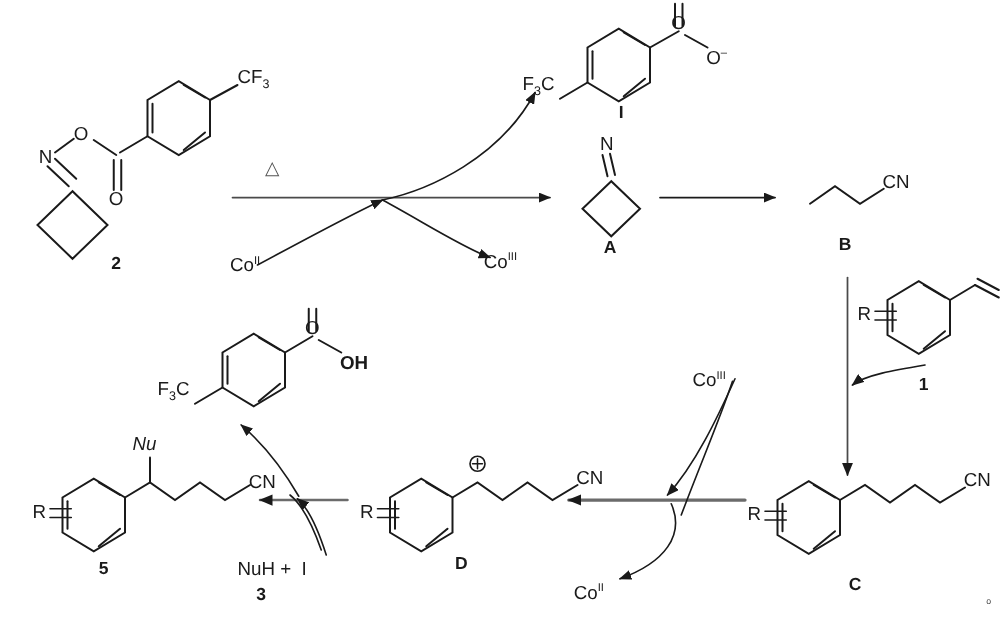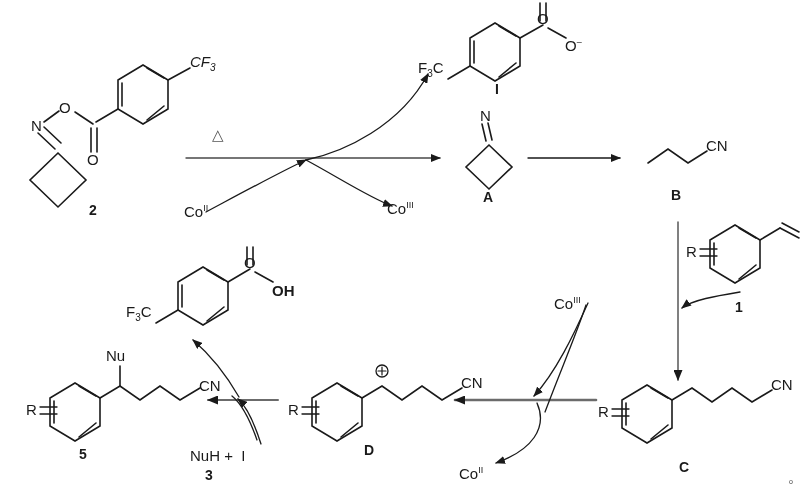--- a/index.html
+++ b/index.html
@@ -205,21 +205,21 @@
 
         <path d="M120,386 L120,366"></path>
       </g>
 
     </g>
   </svg>
 
   <div class="lbl atom" style="left:31px; top:118px;">N</div>
   <div class="lbl atom" style="left:59px; top:100px;">O</div>
   <div class="lbl atom" style="left:87px; top:152px;">O</div>
-  <div class="lbl atom" style="left:190px; top:54px;font-style:italic;"><span>CF</span><span class="sub">3</span></div>
+  <div class="lbl atom" style="left:190px; top:54px;"><span>CF</span><span class="sub">3</span></div>
   <div class="lbl cmpd" style="left:89px; top:203px;">2</div>
 
   <div class="lbl" style="left:212px; top:127px; font-size:15px; color:#555;">△</div>
 
   <div class="lbl atom" style="left:184px; top:204px;"><span>Co</span><span class="sup">II</span></div>
   <div class="lbl atom" style="left:387px; top:201px;"><span>Co</span><span class="sup">III</span></div>
 
   <div class="lbl atom" style="left:418px; top:60px;"><span>F</span><span class="sub">3</span><span>C</span></div>
   <div class="lbl atom" style="left:537px; top:11px;">O</div>
   <div class="lbl atom" style="left:565px; top:38px;"><span>O</span><span class="sup">–</span></div>
@@ -243,21 +243,21 @@
   <div class="lbl cmpd" style="left:364px; top:443px;">D</div>
 
   <div class="lbl atom" style="left:554px; top:296px;"><span>Co</span><span class="sup">III</span></div>
   <div class="lbl atom" style="left:459px; top:466px;"><span>Co</span><span class="sup">II</span></div>
 
   <div class="lbl atom" style="left:126px; top:304px;"><span>F</span><span class="sub">3</span><span>C</span></div>
   <div class="lbl atom" style="left:244px; top:255px;">O</div>
   <div class="lbl atom" style="left:272px; top:283px;font-weight:bold;">OH</div>
 
   <div class="lbl atom" style="left:26px; top:402px;">R</div>
-  <div class="lbl atom" style="left:106px; top:348px;">Nu</div>
+  <div class="lbl atom" style="left:106px; top:348px;font-style:italic;">Nu</div>
   <div class="lbl atom" style="left:199px; top:378px;">CN</div>
   <div class="lbl cmpd" style="left:79px; top:447px;">5</div>
 
   <div class="lbl atom" style="left:190px; top:448px;text-align:right;"><span>NuH</span>&nbsp;<span>+</span>&nbsp;&nbsp;<span>I</span></div>
   <div class="lbl cmpd" style="left:205px; top:468px;">3</div>
 
   <div class="lbl tiny" style="left:789px; top:478px;">o</div>
 
 </div>
 

